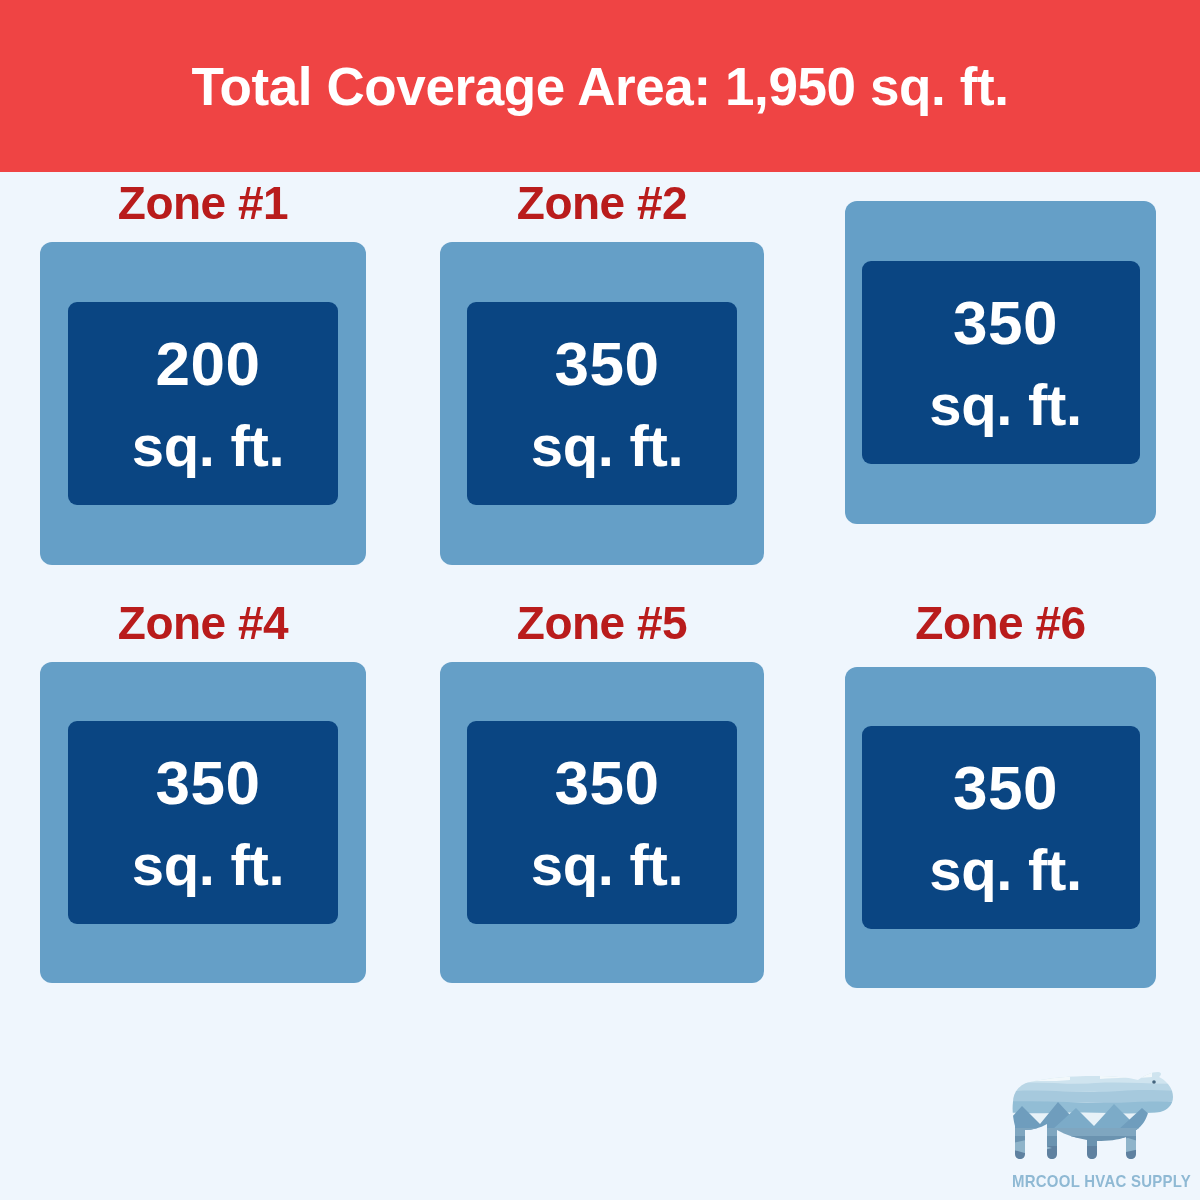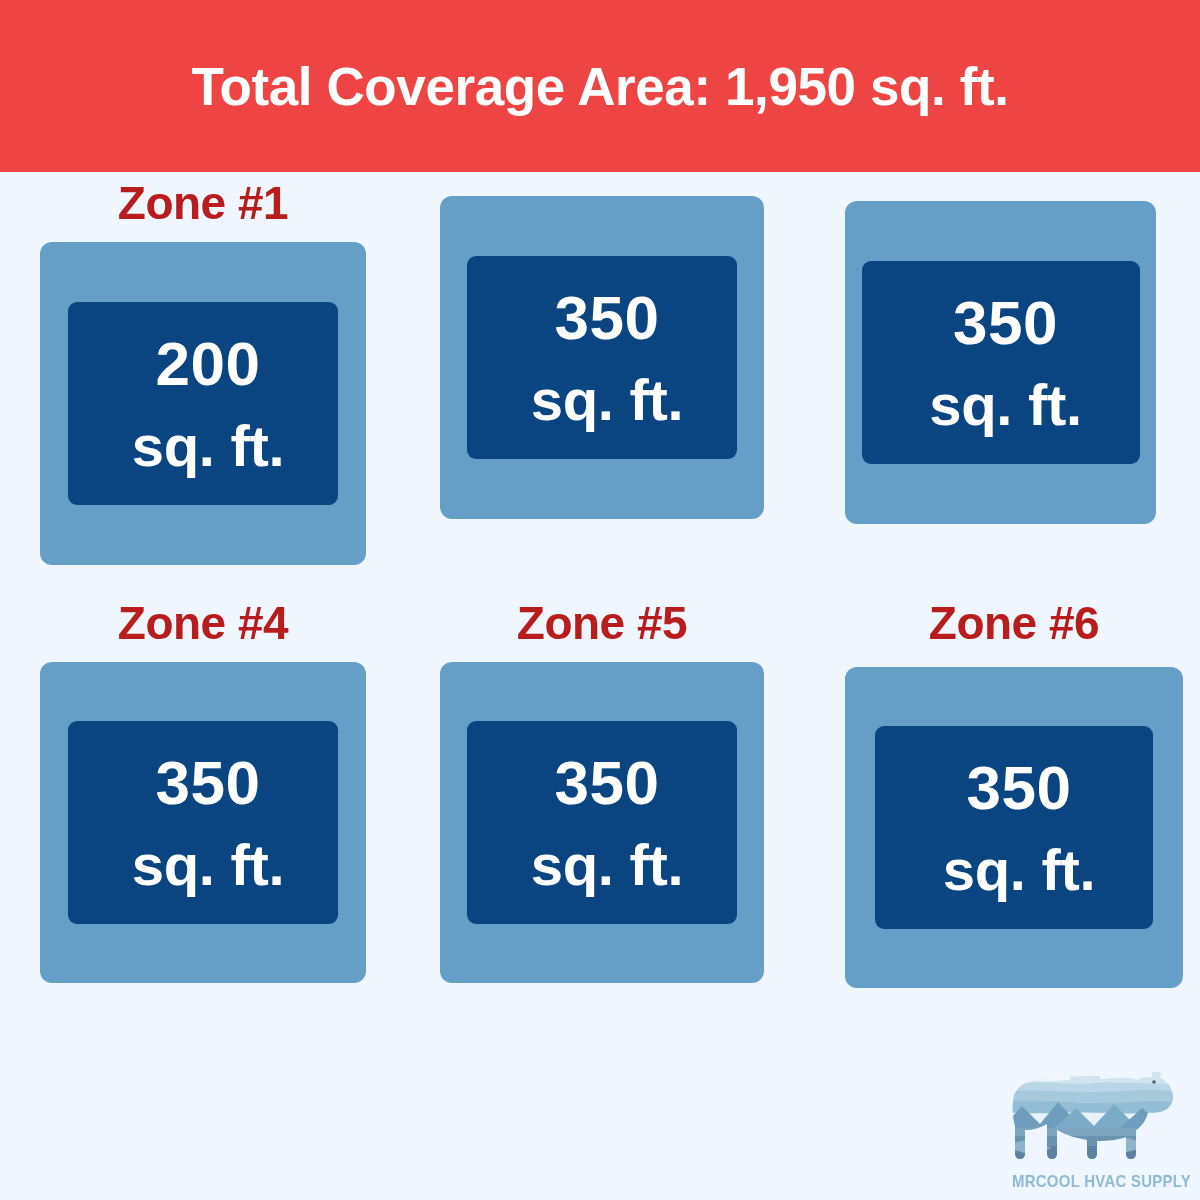--- a/index.html
+++ b/index.html
@@ -104,21 +104,21 @@
 
   .cell-1 .zone-card, .cell-2 .zone-card { width: 100%; height: 323px; margin-top: 16px; }
   .cell-3 .zone-card { width: 100%; height: 323px; margin-top: 21px; }
 
   .cell-1 .zone-inner, .cell-2 .zone-inner { width: 270px; height: 203px; }
   .cell-3 .zone-inner { width: 278px; height: 203px; }
 
   
   .cell-4 { left: 40px;  top: 428px; width: 326px; }
   .cell-5 { left: 440px; top: 428px; width: 324px; }
-  .cell-6 { left: 845px; top: 428px; width: 338px; }
+  .cell-6 { left: 845px; top: 428px; width: 311px; }
 
   .cell-4 .zone-card, .cell-5 .zone-card { width: 100%; height: 321px; margin-top: 16px; }
   .cell-6 .zone-card { width: 100%; height: 321px; margin-top: 21px; }
 
   .cell-4 .zone-inner, .cell-5 .zone-inner { width: 270px; height: 203px; }
   .cell-6 .zone-inner { width: 278px; height: 203px; }
 
   
   .logo {
     position: absolute;
@@ -154,20 +154,21 @@
     <div class="zone-label">Zone #1</div>
     <div class="zone-card">
       <div class="zone-inner">
         <div class="zone-value">200</div>
         <div class="zone-unit">sq. ft.</div>
       </div>
     </div>
   </div>
 
   <div class="zone-cell cell-2">
+    <div class="zone-label">Zone #2</div>
     <div class="zone-card">
       <div class="zone-inner">
         <div class="zone-value">350</div>
         <div class="zone-unit">sq. ft.</div>
       </div>
     </div>
   </div>
 
   <div class="zone-cell cell-3">
     <div class="zone-card">

